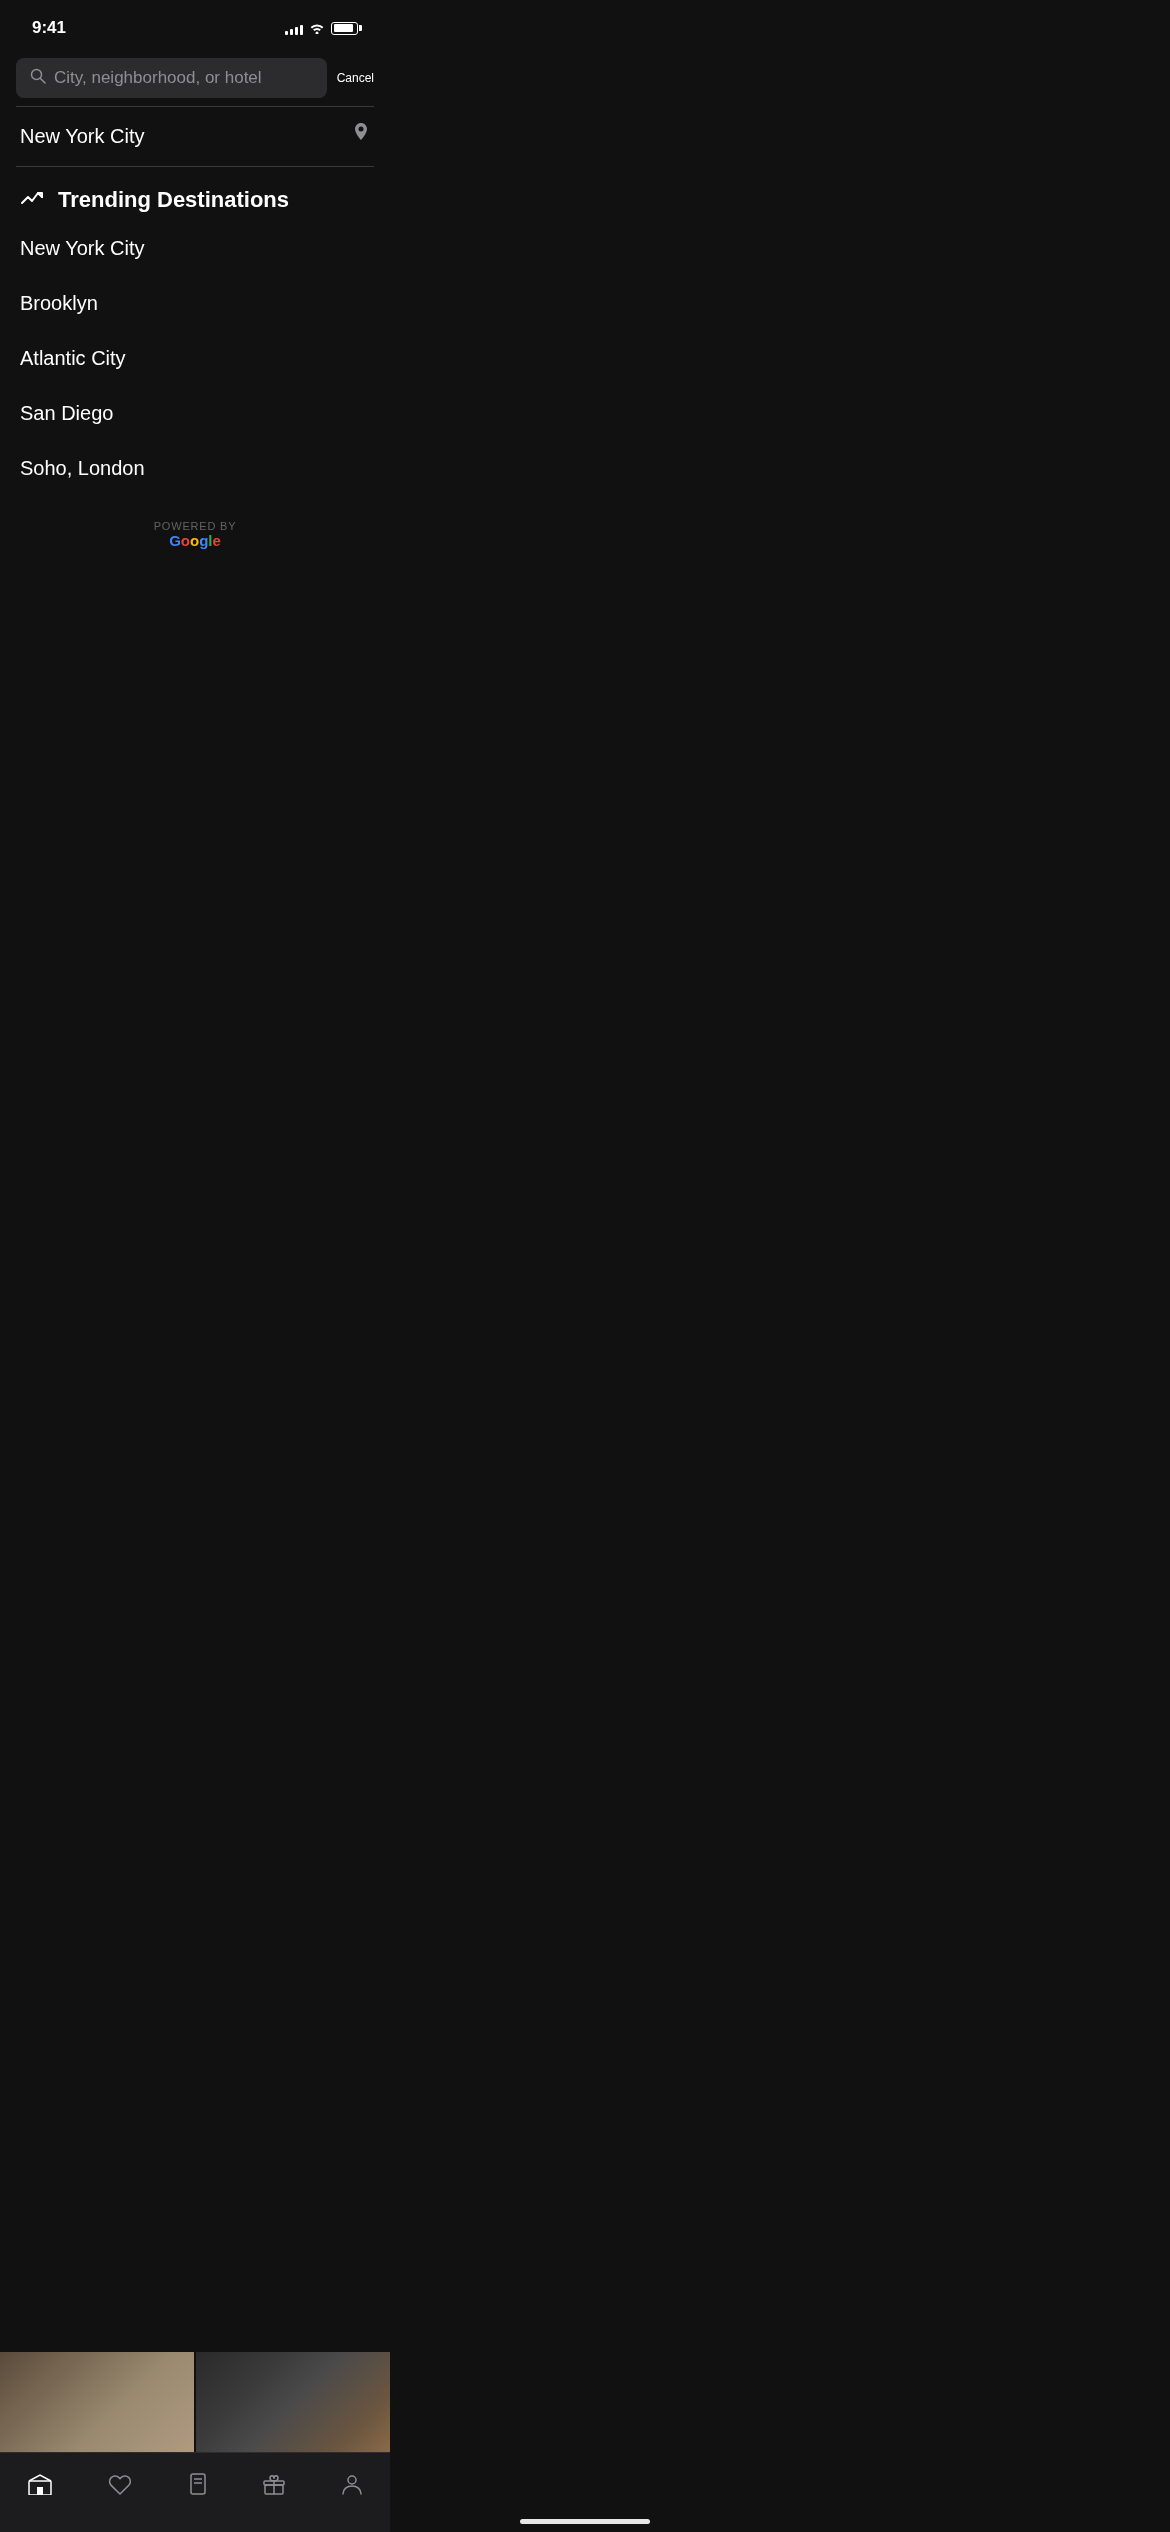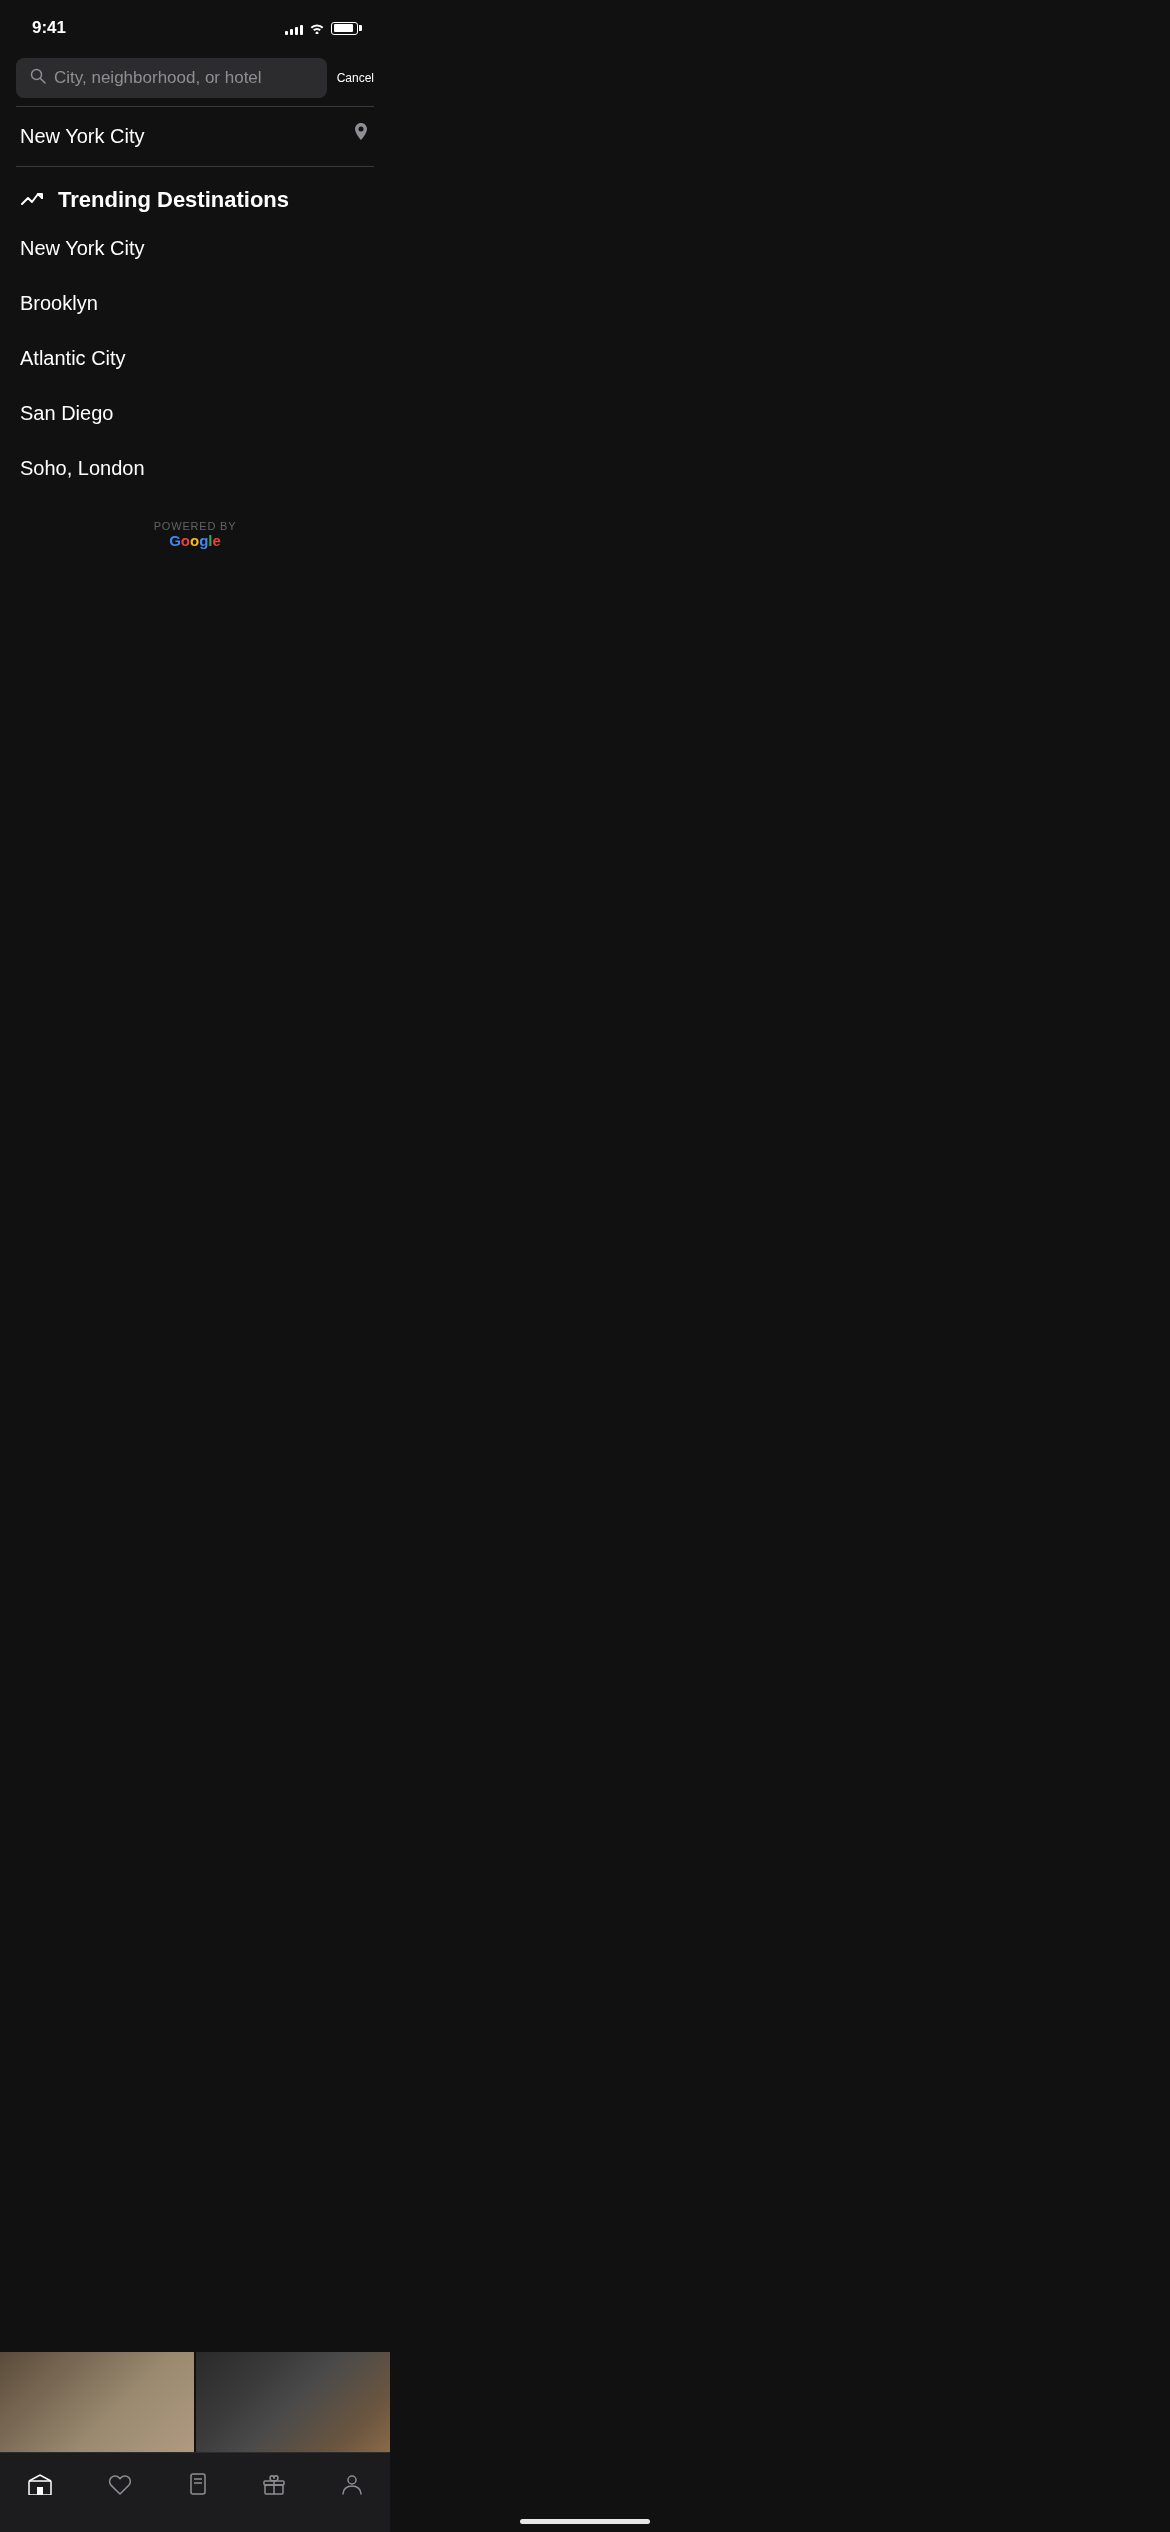--- a/index.html
+++ b/index.html
@@ -138,21 +138,21 @@
     }
 
     .pin-icon {
       color: #8e8e93;
       font-size: 18px;
     }
 
     
     .trending-header {
       display: flex;
-      align-items: center;
+      align-items: flex-start;
       gap: 14px;
       padding: 20px 20px 8px;
     }
 
     .trending-icon {
       color: #fff;
       font-size: 20px;
     }
 
     .trending-title {

